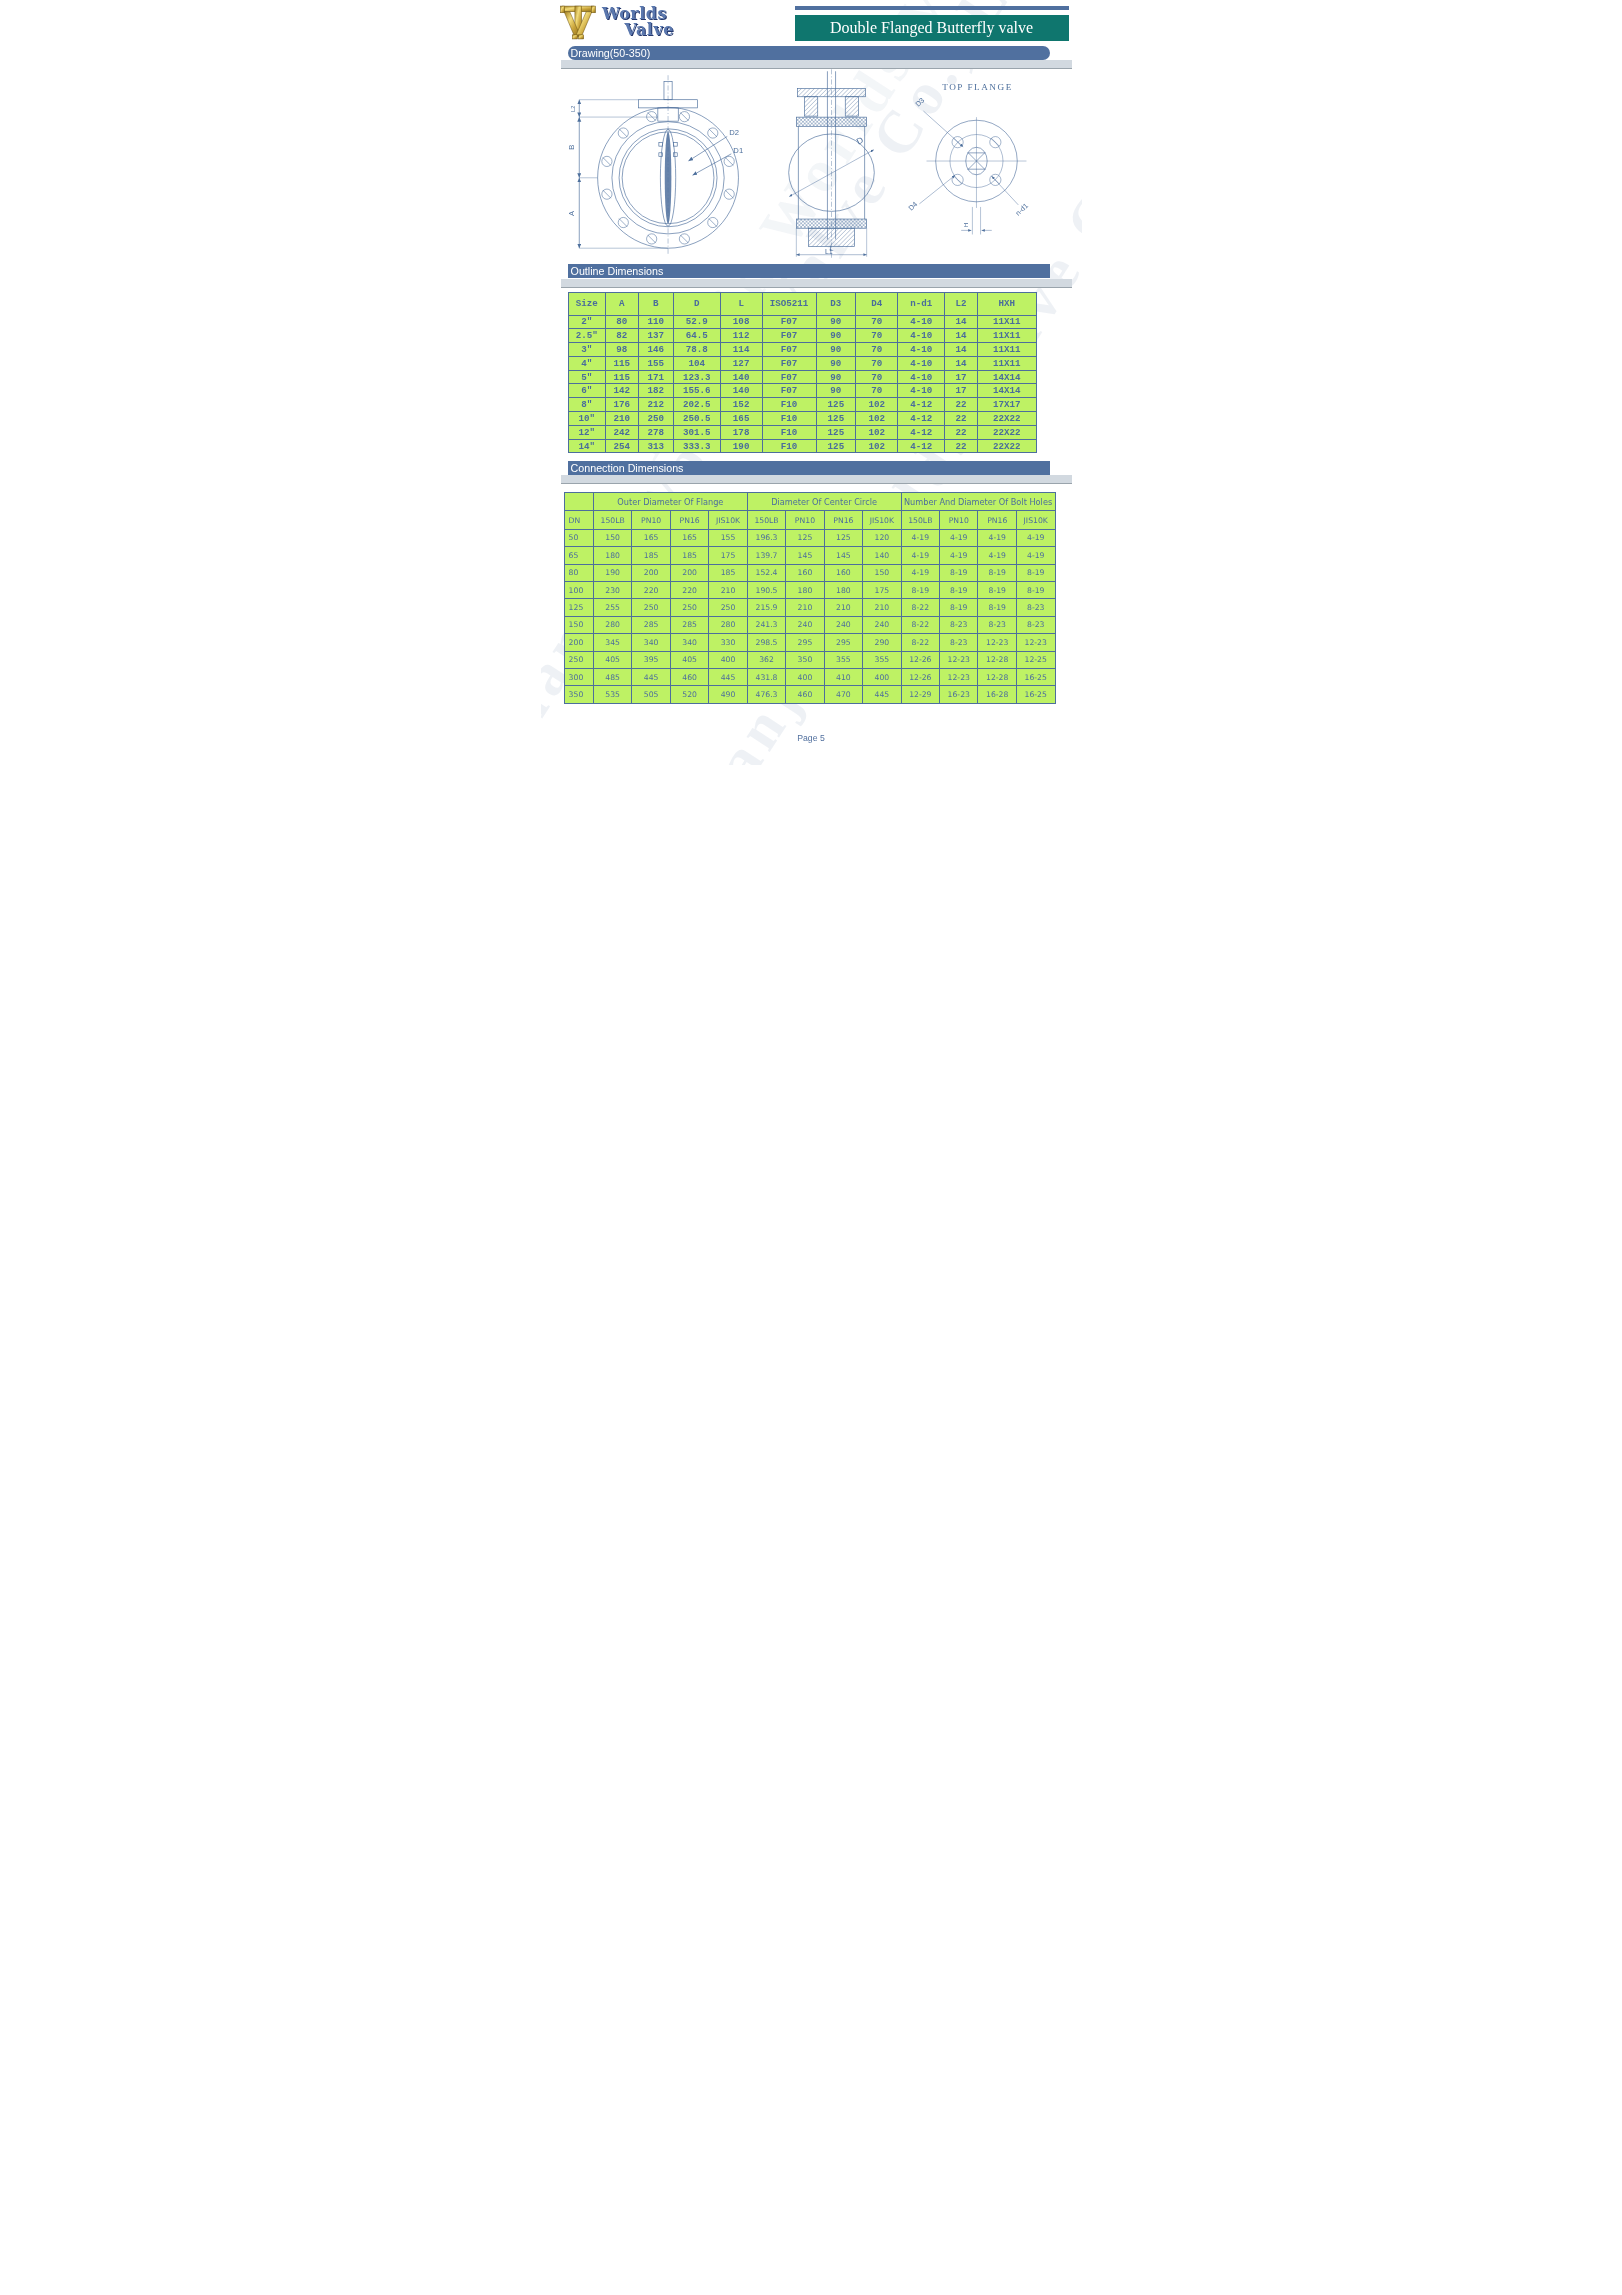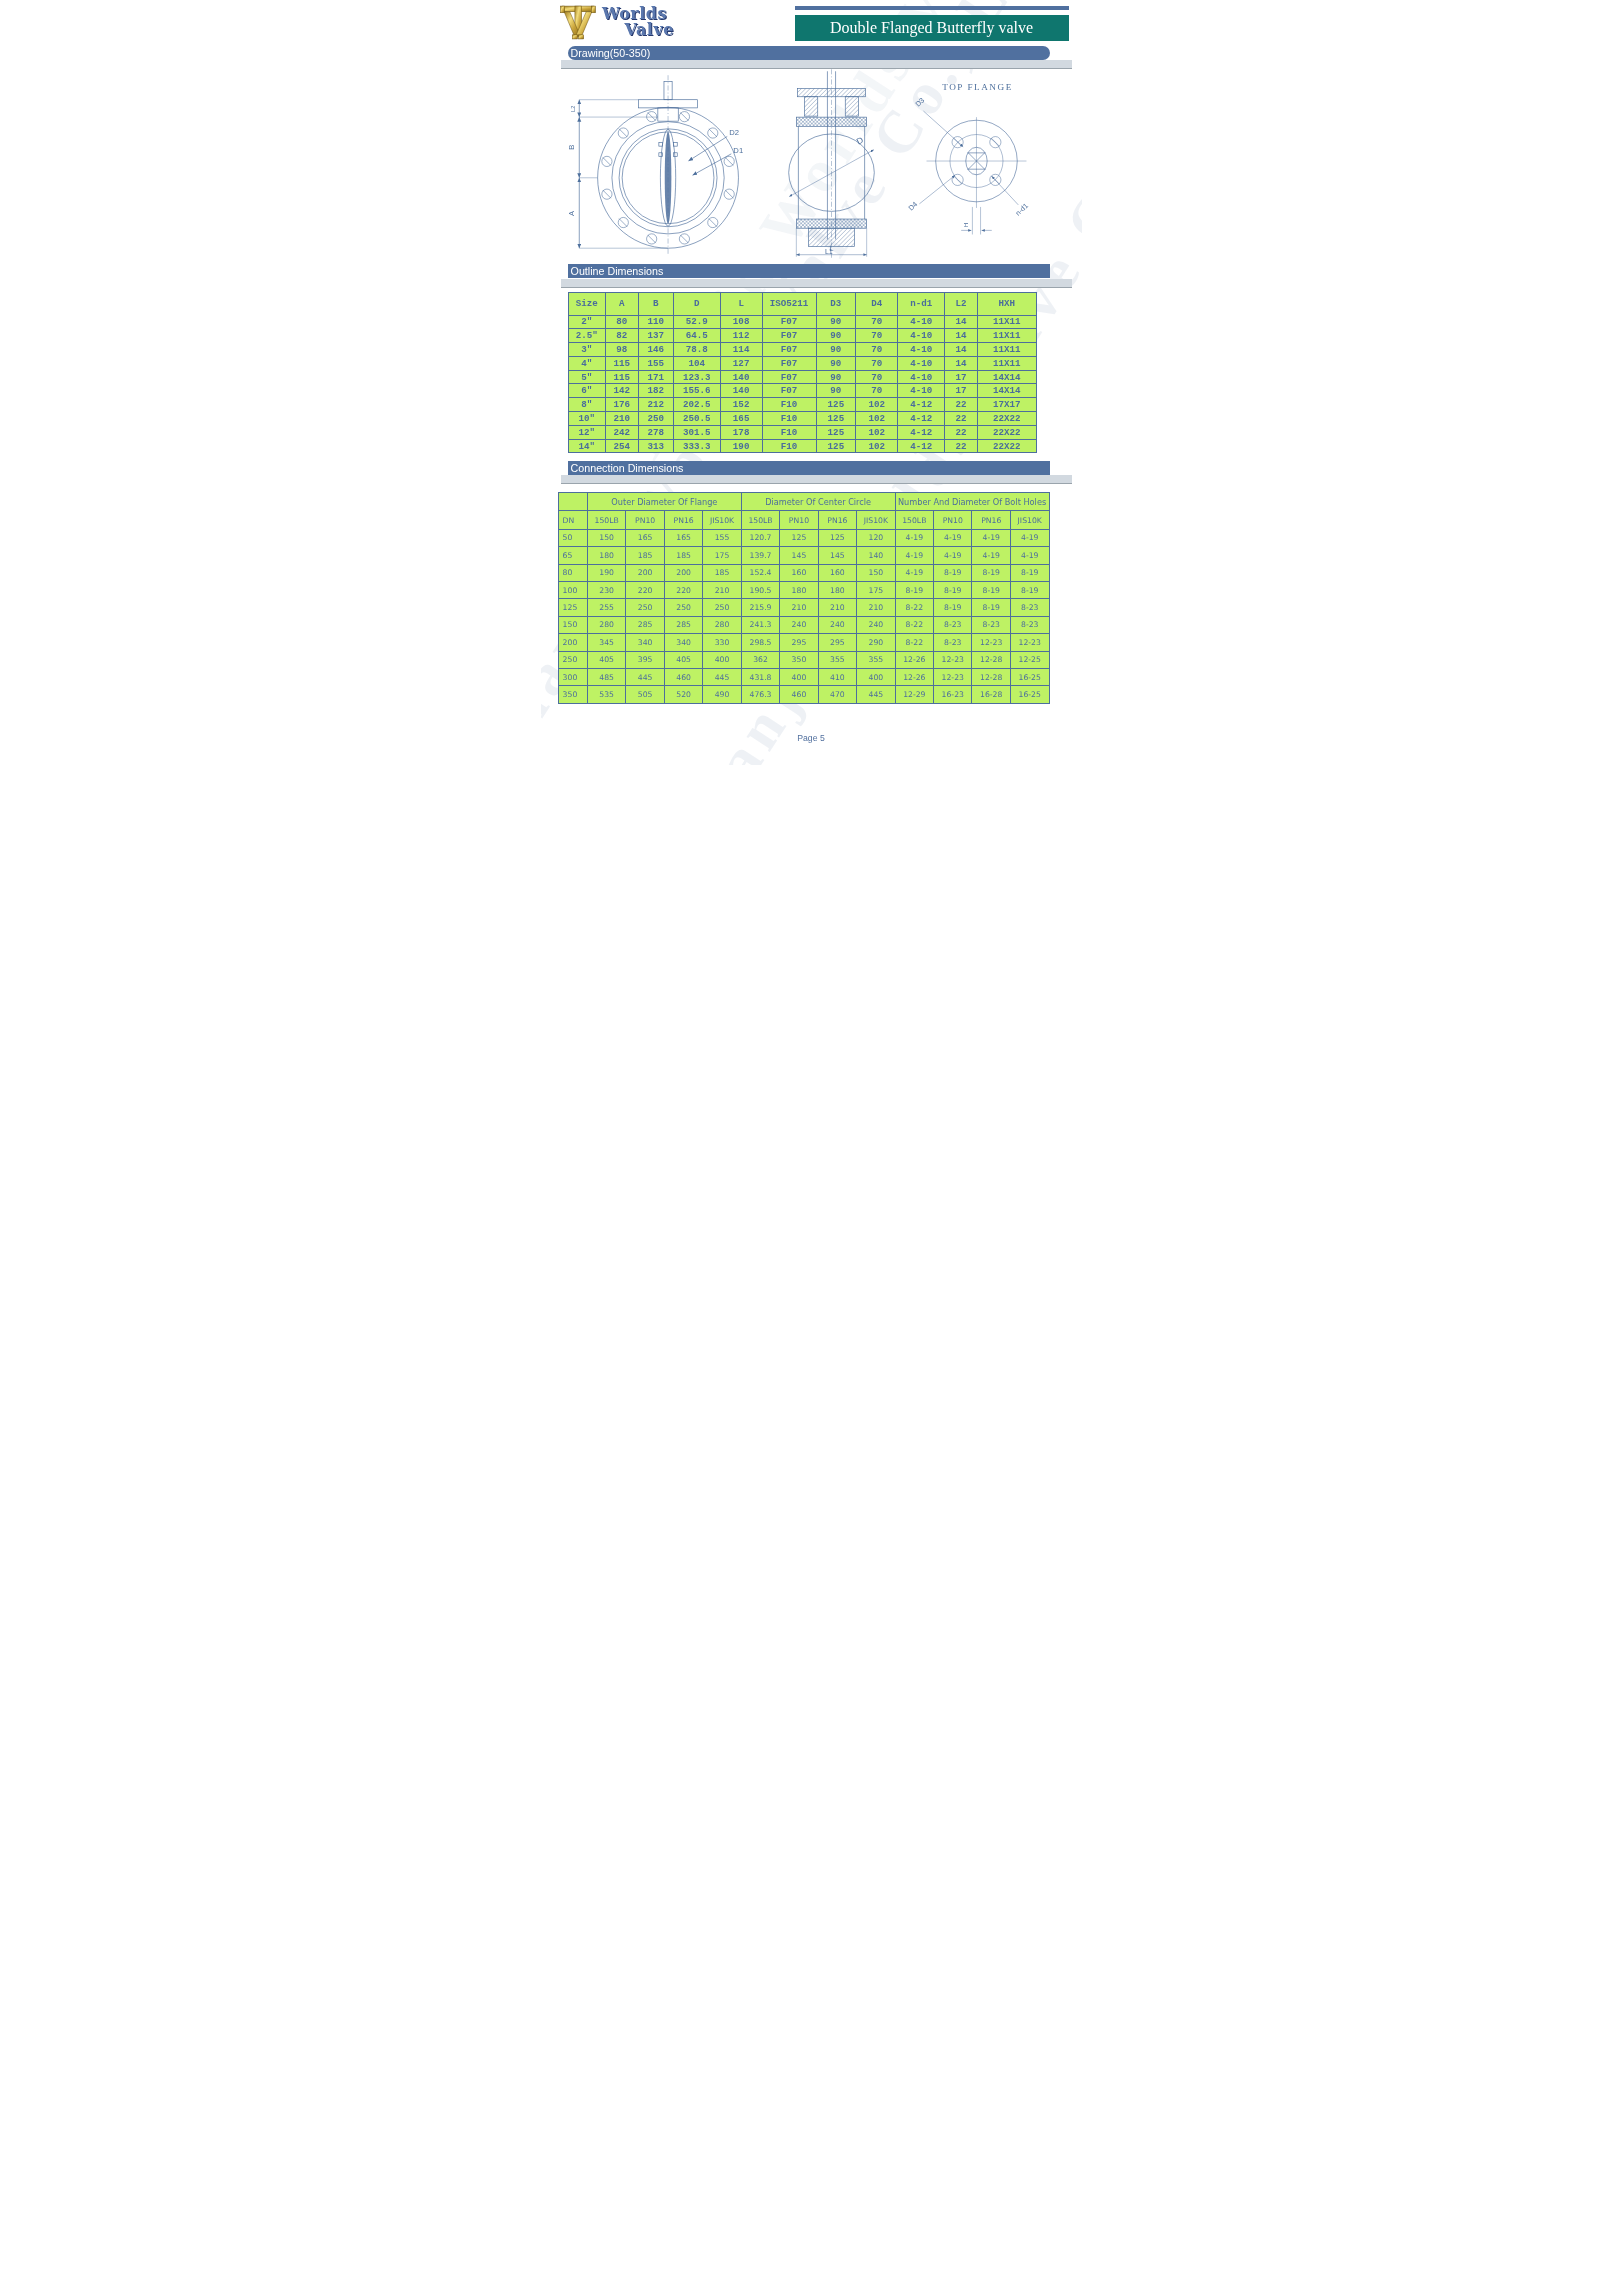--- a/index.html
+++ b/index.html
@@ -38,21 +38,21 @@
   .outline-table th{height:21.5px;}
   .outline-table td{height:12.8px;}
   .outline-table{border:1.5px solid #4d6f9c;}
   .outline-table col.c-size{width:8%;}  .outline-table col.c-a{width:7%;}
   .outline-table col.c-b{width:7.5%;}   .outline-table col.c-d{width:10%;}
   .outline-table col.c-l{width:9%;}     .outline-table col.c-iso{width:11.5%;}
   .outline-table col.c-d3{width:8.5%;}  .outline-table col.c-d4{width:9%;}
   .outline-table col.c-nd1{width:10%;}  .outline-table col.c-l2{width:7%;}
   .outline-table col.c-hxh{width:12.5%;}
   
-  .conn-table{left:17px;top:492px;width:492px;table-layout:fixed;
+  .conn-table{left:23px;top:492px;width:492px;table-layout:fixed;
               font-family:"DejaVu Sans",sans-serif;padding-left:38px;}
   .conn-table th,.conn-table td{border:0.8px solid #4d6f9c;color:#4d6f9c;text-align:center;
               padding:0;font-size:7.7px;font-weight:normal;}
   .conn-table th.group{font-size:8.2px;height:15.3px;}
   .conn-table th{height:17.4px;}
   .conn-table td{height:16.4px;}
   .conn-table .dn{text-align:left;padding-left:4.1px;}
   .conn-table{border:1px solid #4d6f9c;}
   .conn-table col.c-dn{width:6%;}
   .conn-table col.c-v{width:7.8333%;}
@@ -490,21 +490,21 @@
           <th>JIS10K</th>
         </tr>
       </thead>
     <tbody id="conn-body">
         <tr>
           <td class="dn">50</td>
           <td>150</td>
           <td>165</td>
           <td>165</td>
           <td>155</td>
-          <td>120.7</td>
+          <td>196.3</td>
           <td>125</td>
           <td>125</td>
           <td>120</td>
           <td>4-19</td>
           <td>4-19</td>
           <td>4-19</td>
           <td>4-19</td>
         </tr>
         <tr>
           <td class="dn">65</td>

